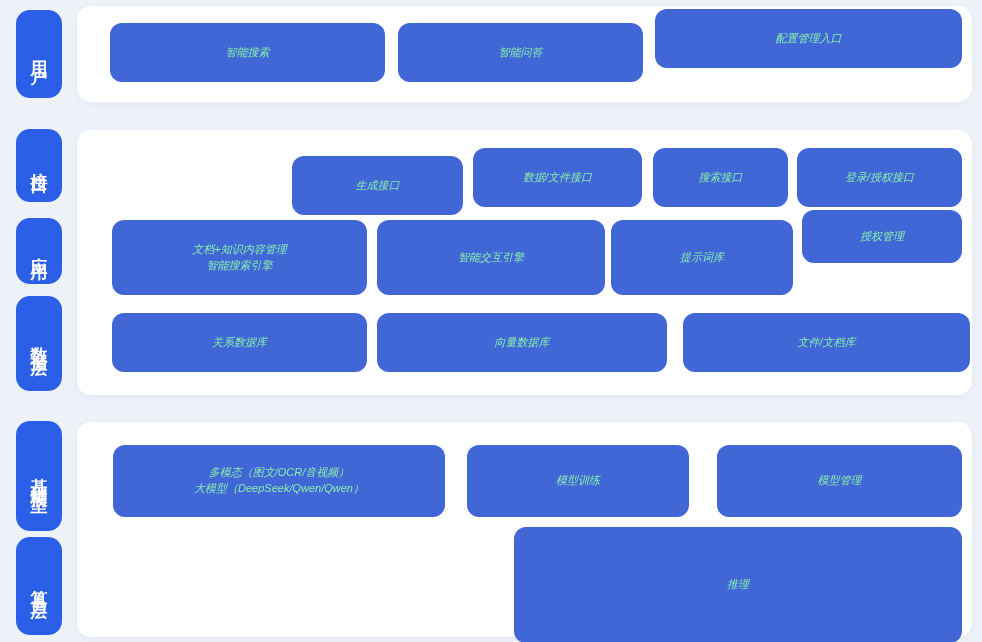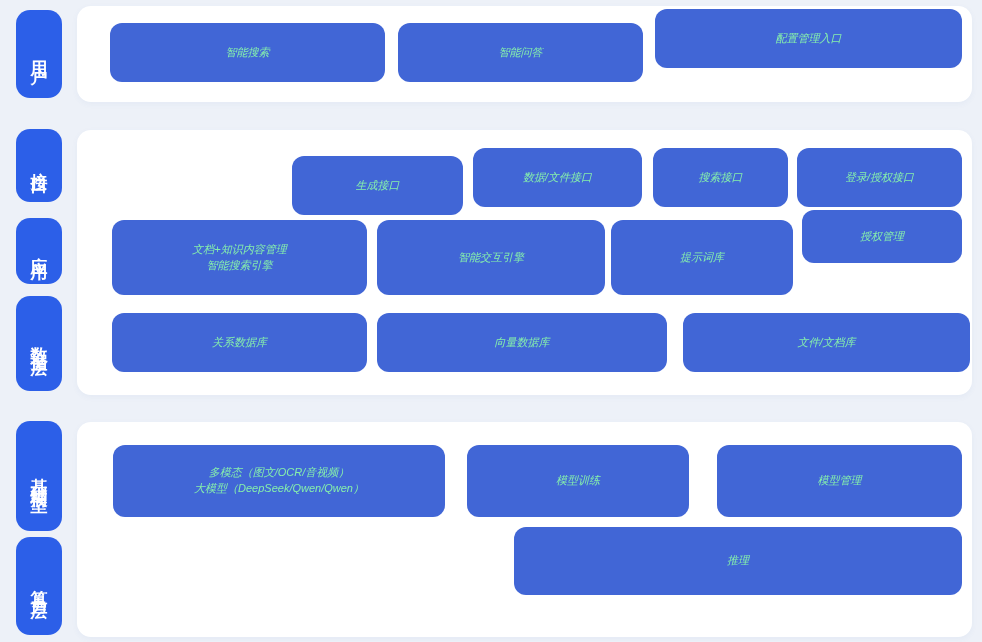--- a/index.html
+++ b/index.html
@@ -64,21 +64,21 @@
   #d0 { top:183px; height:59px; left:35px;  width:255px; }
   #d1 { top:183px; height:59px; left:300px; width:290px; }
   #d2 { top:183px; height:59px; left:598px; width:287px;margin-left:8px; }
 
   
   #m0 { top:23px; height:72px; left:36px;  width:332px; }
   #m1 { top:23px; height:72px; left:390px; width:222px; }
   #m2 { top:23px; height:72px; left:640px; width:245px; }
   
   #c0 { top:105px; height:90px; left:36px;  width:385px; }
-  #c1 { top:105px; height:68px; left:437px; width:448px; }
+  #c1 { top:105px; height:116px; left:437px; width:448px; }
 </style>
 </head>
 <body>
 
 <div class="stage">
 
   <div class="rail" id="rail-user">用户</div>
   <div class="rail" id="rail-interface">接口</div>
   <div class="rail" id="rail-application">应用</div>
   <div class="rail" id="rail-data">数据层</div>

